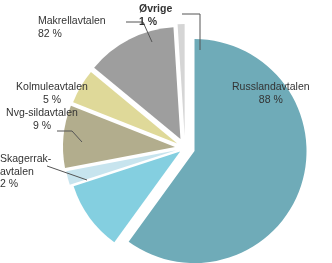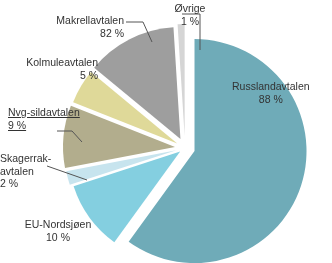--- a/index.html
+++ b/index.html
@@ -31,24 +31,24 @@
     line-height: 12.5px;
     white-space: nowrap;
   }
   .label .pct {
     display: block;
   }
   .lbl-center { text-align: center; }
 
   
   #label-russland   { left: 232px; top: 36px;  text-align: center; margin-top: 44px; }
-  #label-ovrige     { left: 160px; top: 2px;   text-align: center; width: 60px; }
-  #label-makrell    { left: 38px;  top: 14px;  text-align: right; width: 86px; }
-  #label-kolmule    { left: 6px;   top: 56px;  text-align: right; width: 92px; }
-  #label-nvgsild    { left: 8px;   top: 106px; text-align: left; width: 84px; text-decoration: underline; }
+  #label-ovrige     { left: 139px; top: 2px;   text-align: left; width: 60px; font-weight: bold; }
+  #label-makrell    { left: 38px;  top: 14px;  text-align: left; width: 86px; }
+  #label-kolmule    { left: 6px;   top: 80px;  text-align: center; width: 92px; }
+  #label-nvgsild    { left: 0px;   top: 106px; text-align: center; width: 84px; }
   #label-skagerrak  { left: 0px;   top: 152px; text-align: left; width: 66px; }
   #label-eunordsjo  { left: 16px;  top: 218px; text-align: center; width: 84px; }
 </style>
 </head>
 <body>
 
 <div id="chart-root">
 
   <svg id="pie-svg" width="332" height="263" viewBox="0 0 332 263">
 
@@ -98,18 +98,14 @@
     <span>Nvg-sildavtalen</span>
     <span class="pct">9 %</span>
   </div>
 
   <div class="label" id="label-skagerrak">
     <span>Skagerrak-</span>
     <span class="pct">avtalen</span>
     <span class="pct">2 %</span>
   </div>
 
-  <div class="label" id="label-eunordsjo">
-    <span>EU-Nordsjøen</span>
-    <span class="pct">10 %</span>
-  </div>
 
 </div>
 
 </body></html>

